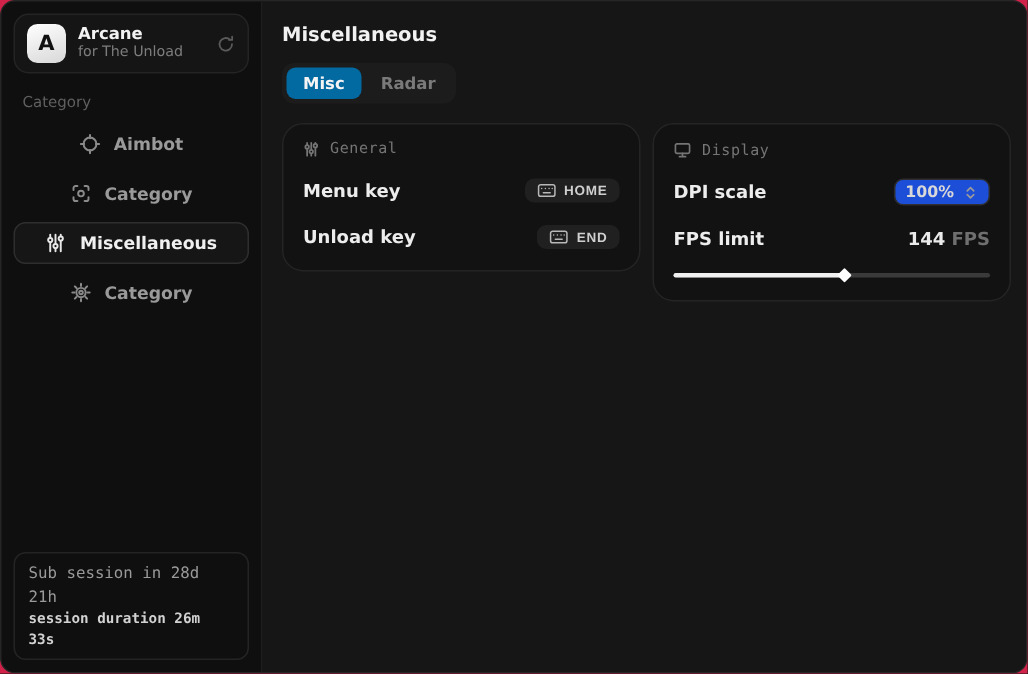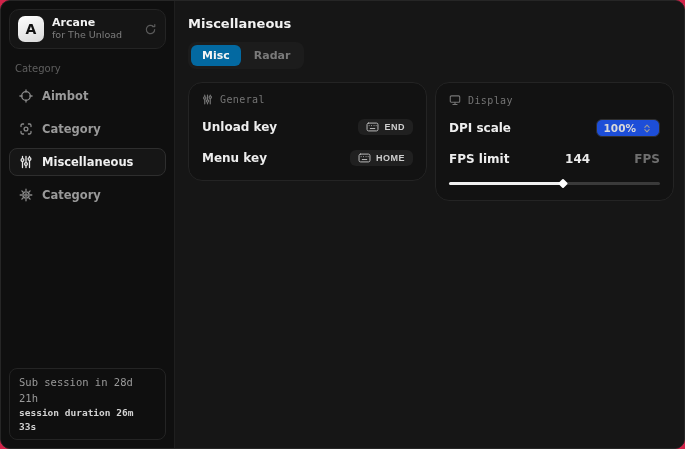--- a/index.html
+++ b/index.html
@@ -45,20 +45,21 @@
   .cat-label {
     color:#5f5f5f; font-size:10px; margin:14px 6px 8px 6px;
   }
   .nav { display:flex; flex-direction:column; gap:5px; }
   .nav-item {
     display:flex; align-items:center; gap:9px;
     padding:6px 9px; border-radius:8px;
     border:1px solid transparent;
     color:#9a9a9a; font-size:11.5px; font-weight:600;
     cursor:pointer;
+    justify-content:center;
   }
   .nav-item .nicon { display:flex; color:#8a8a8a; }
   .nav-item.active {
     border-color:#2e2e2e; background:#161616; color:#f0f0f0;
   }
   .nav-item.active .nicon { color:#e8e8e8; }
   .sidebar-spacer { flex:1; }
   .sub-card {
     border:1px solid #242424; border-radius:8px;
     padding:6px 9px;
@@ -118,21 +119,21 @@
     border:1.5px solid #565656; background:transparent; cursor:pointer;
   }
   .select-ctl {
     display:inline-flex; align-items:center; gap:6px;
     background:#1d4ed8; border:1px solid #2e2e2e; border-radius:6px;
     padding:2px 7px; cursor:pointer;
     color:#d8d8d8; font-size:10.5px; font-weight:600;
   }
   .select-ctl .sicon { display:flex; color:#9a9a9a; }
   .fps-value { font-size:12px; font-weight:700; color:#eaeaea; }
-  .fps-unit { color:#6f6f6f;margin-left:40px; }
+  .fps-unit { color:#6f6f6f; }
   .slider { margin-top:11px; position:relative; height:8px; cursor:pointer; }
   .slider-track {
     position:absolute; left:0; right:0; top:2.5px; height:3px;
     background:#3a3a3a; border-radius:2px;
   }
   .slider-fill {
     position:absolute; left:0; top:2.5px; height:3px;
     background:#f0f0f0; border-radius:2px;
   }
   .slider-thumb {
@@ -239,45 +240,45 @@
               <path d="M3.5 1.5v11M7 1.5v11M10.5 1.5v11"></path>
               <circle cx="3.5" cy="5" r="1.5" fill="#121212"></circle>
               <circle cx="7" cy="9" r="1.5" fill="#121212"></circle>
               <circle cx="10.5" cy="4" r="1.5" fill="#121212"></circle>
             </svg>
           </span>
           <span>General</span>
         </div>
 
         <div class="row">
+          <span class="row-label">Menu key</span>
+          <button class="keybind" style="border:none;">
+            <span class="kicon">
+              <svg width="13" height="10" viewBox="0 0 14 11" fill="none" stroke="currentColor" stroke-width="1.1" stroke-linecap="round">
+                <rect x="1" y="1.2" width="12" height="8.6" rx="1.6"></rect>
+                <path d="M3.3 4h.01M6 4h.01M8.7 4h.01M11 4h.01M4.5 7.2h5"></path>
+              </svg>
+            </span>
+            <span>HOME</span>
+          </button>
+        </div>
+
+        <div class="row">
           <span class="row-label">Unload key</span>
           <button class="keybind" style="border:none;">
             <span class="kicon">
               <svg width="13" height="10" viewBox="0 0 14 11" fill="none" stroke="currentColor" stroke-width="1.1" stroke-linecap="round">
                 <rect x="1" y="1.2" width="12" height="8.6" rx="1.6"></rect>
                 <path d="M3.3 4h.01M6 4h.01M8.7 4h.01M11 4h.01M4.5 7.2h5"></path>
               </svg>
             </span>
             <span>END</span>
           </button>
         </div>
 
-        <div class="row">
-          <span class="row-label">Menu key</span>
-          <button class="keybind" style="border:none;">
-            <span class="kicon">
-              <svg width="13" height="10" viewBox="0 0 14 11" fill="none" stroke="currentColor" stroke-width="1.1" stroke-linecap="round">
-                <rect x="1" y="1.2" width="12" height="8.6" rx="1.6"></rect>
-                <path d="M3.3 4h.01M6 4h.01M8.7 4h.01M11 4h.01M4.5 7.2h5"></path>
-              </svg>
-            </span>
-            <span>HOME</span>
-          </button>
-        </div>
-
       </div>
 
       <div class="card">
         <div class="card-head">
           <span class="cicon">
             <svg width="12" height="12" viewBox="0 0 14 14" fill="none" stroke="currentColor" stroke-width="1.3" stroke-linecap="round" stroke-linejoin="round">
               <rect x="1.5" y="2.2" width="11" height="7.4" rx="1.2"></rect>
               <path d="M7 9.6v2M4.6 12.2h4.8"></path>
             </svg>
           </span>

